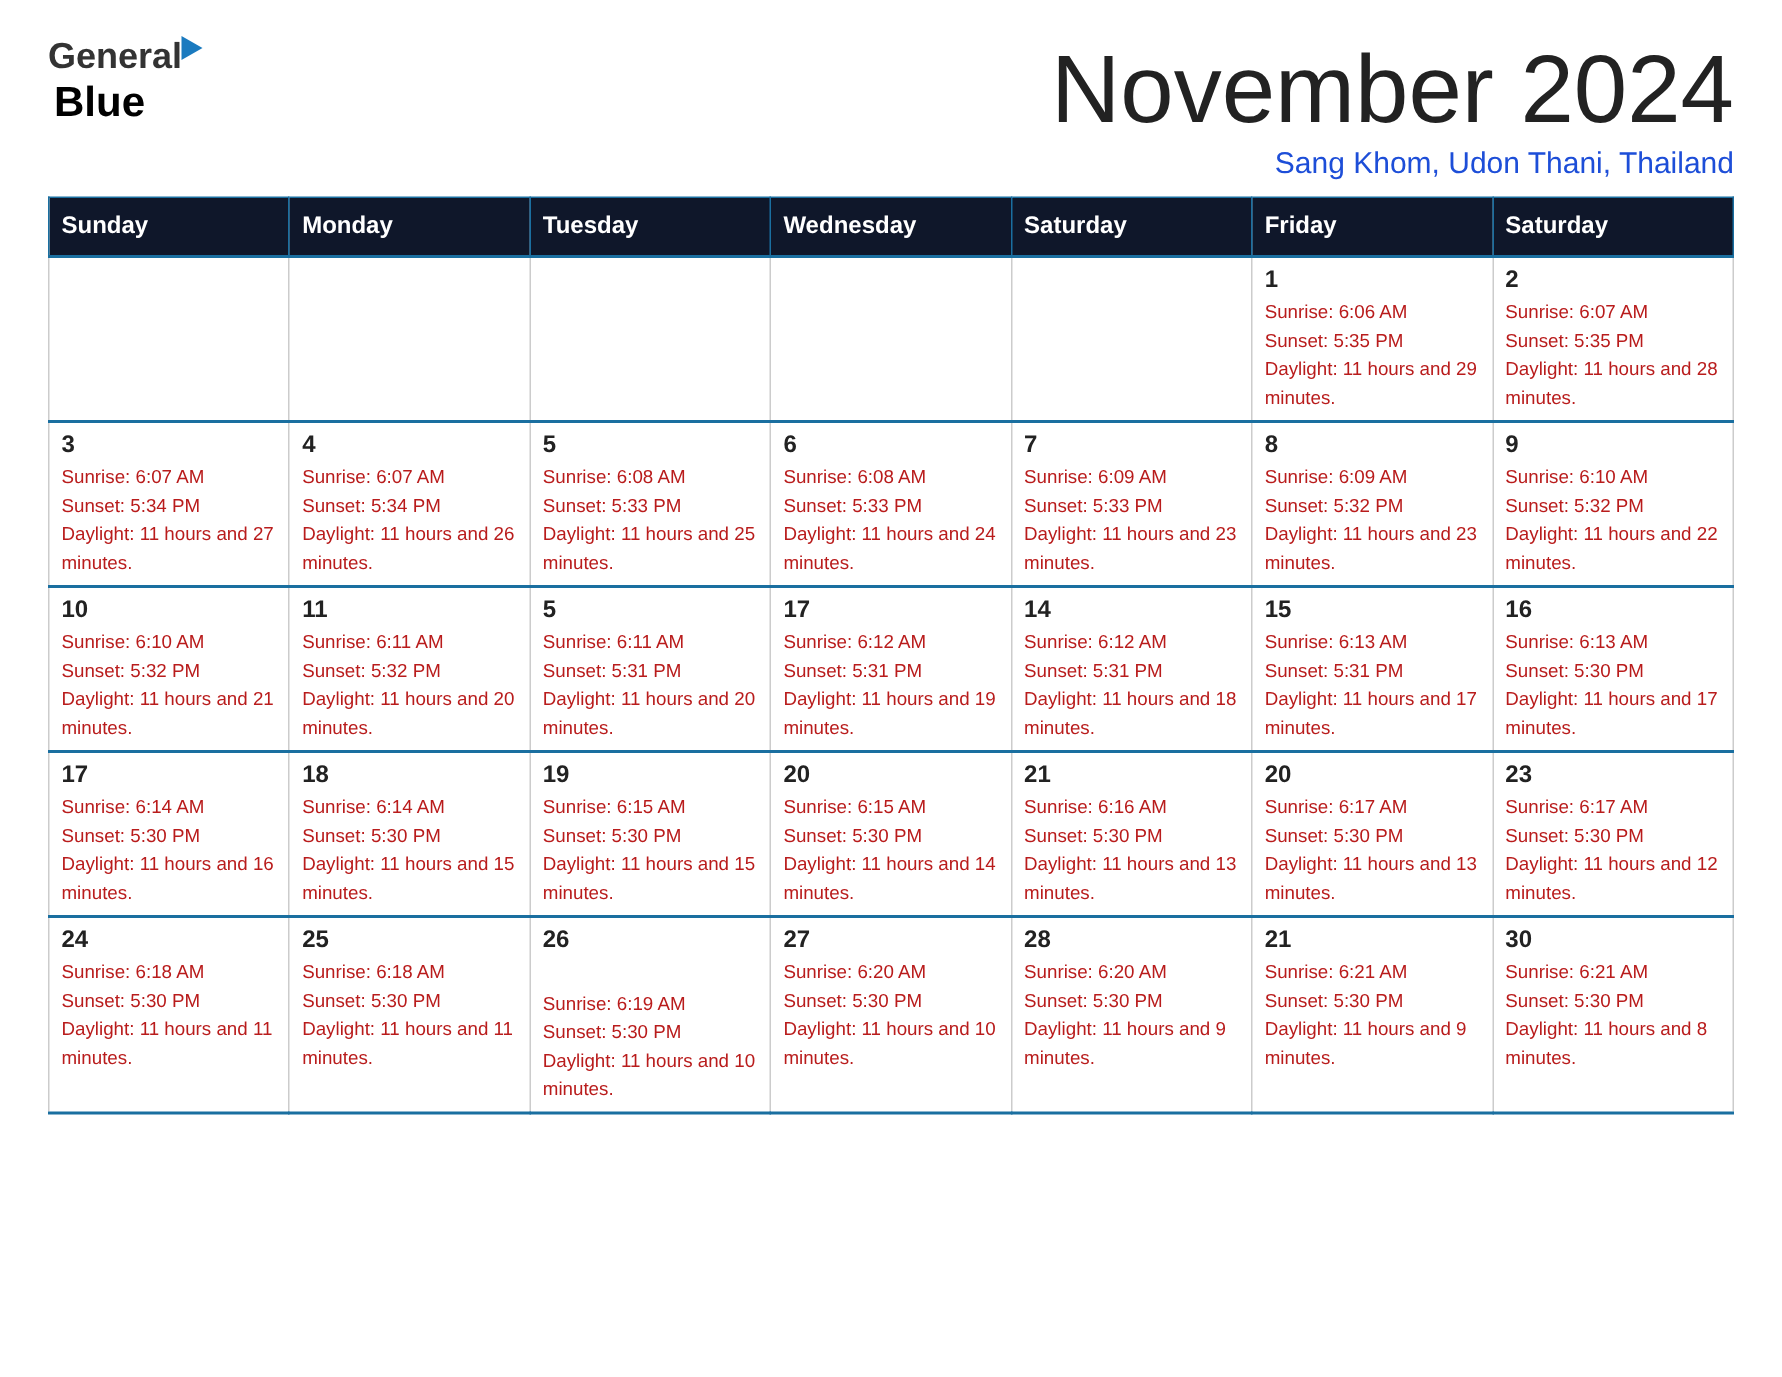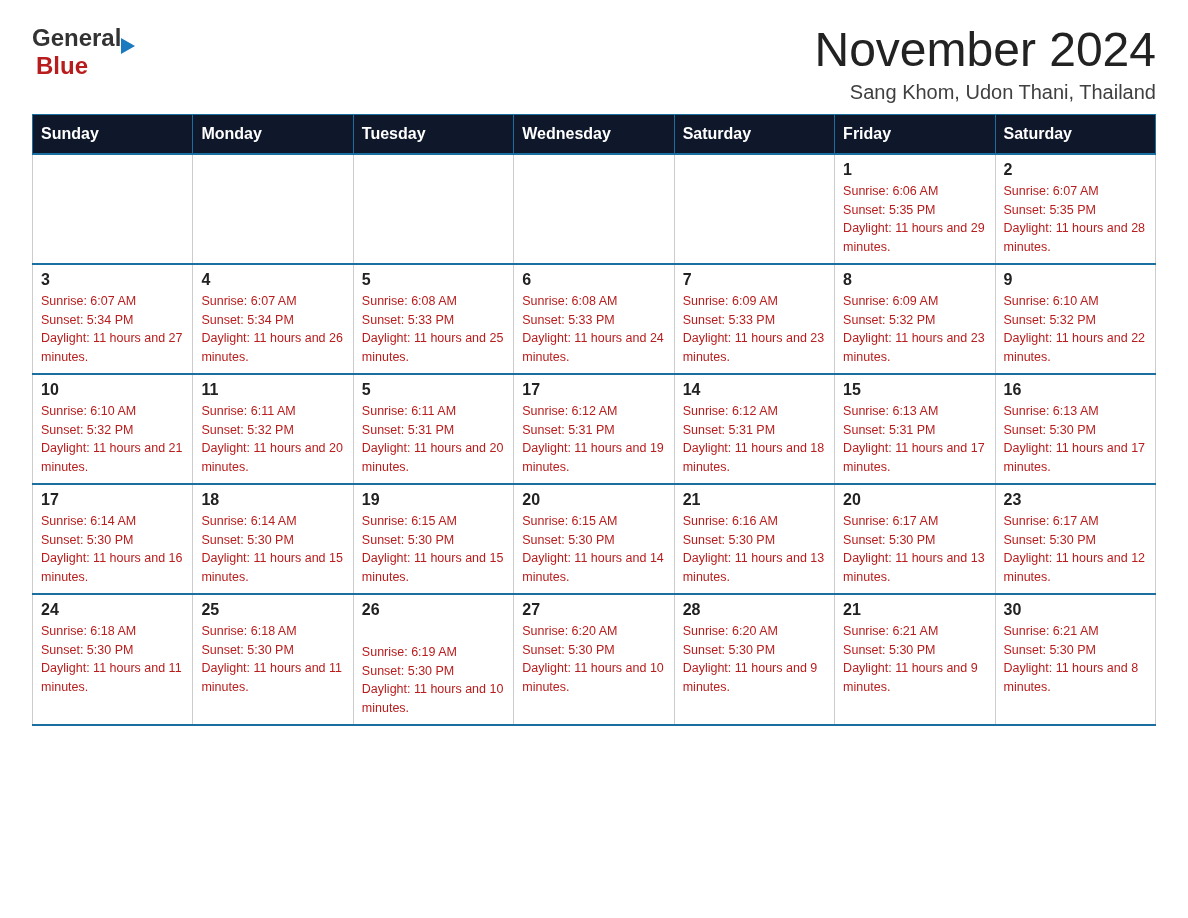--- a/index.html
+++ b/index.html
@@ -13,28 +13,28 @@
     .header-row {
       display: flex;
       align-items: flex-start;
       justify-content: space-between;
       margin-bottom: 8px;
     }
     .title-block {
       text-align: right;
     }
     .month-title {
-      font-size: 48px;
+      font-size: 64px;
       font-weight: normal;
       color: #222;
       line-height: 1.1;
     }
     .subtitle {
       font-size: 20px;
-      color: #404040;
+      color: #1d4ed8;
       margin-top: 4px;
     }
     .calendar-table {
       width: 100%;
       border-collapse: collapse;
       margin-top: 10px;
     }
     .calendar-table th {
       background-color: #0f172a;
       color: #fff;
@@ -71,21 +71,21 @@
     }
     .empty-cell {
       background: #f9f9f9;
     }
     .logo-wrapper {
       display: flex;
       flex-direction: column;
     }
     .logo-line1 {
       display: flex;
-      align-items: flex-end;
+      align-items: flex-start;
       gap: 0px;
     }
     .arrow-shape {
       width: 0;
       height: 0;
       border-top: 8px solid transparent;
       border-bottom: 8px solid transparent;
       border-left: 14px solid #1a7abf;
       display: inline-block;
       margin-bottom: -2px;
@@ -94,21 +94,21 @@
 </head>
 <body>
 
 <div class="header-row">
   <div class="logo-wrapper">
     <div class="logo-line1">
       <span style="font-size:24px;font-weight:bold;color:#333;">General</span>
       <span class="arrow-shape"></span>
     </div>
     <div>
-      <span style="font-size:24px;font-weight:bold;color:#b91c1c;margin-left:4px;">Blue</span>
+      <span style="font-size:28px;font-weight:bold;color:#000000;margin-left:4px;">Blue</span>
     </div>
   </div>
   <div class="title-block">
     <div class="month-title">November 2024</div>
     <div class="subtitle">Sang Khom, Udon Thani, Thailand</div>
   </div>
 </div>
 
 <table class="calendar-table">
   <thead>

